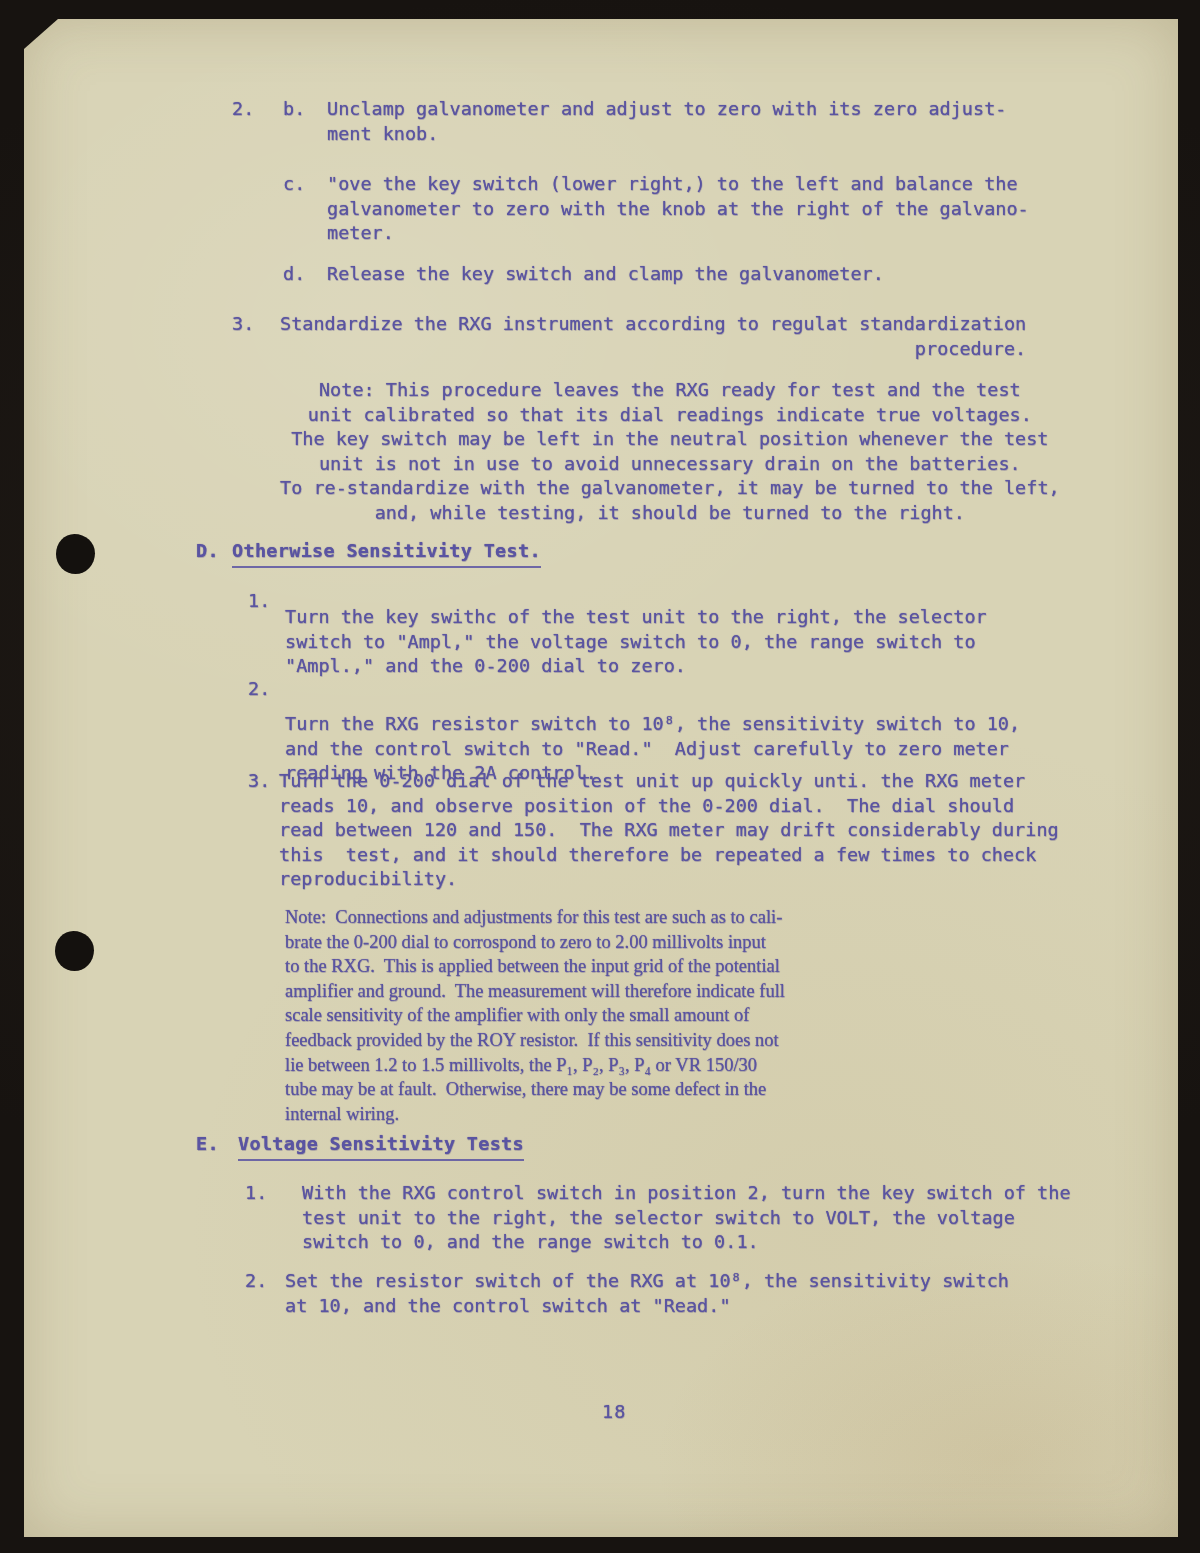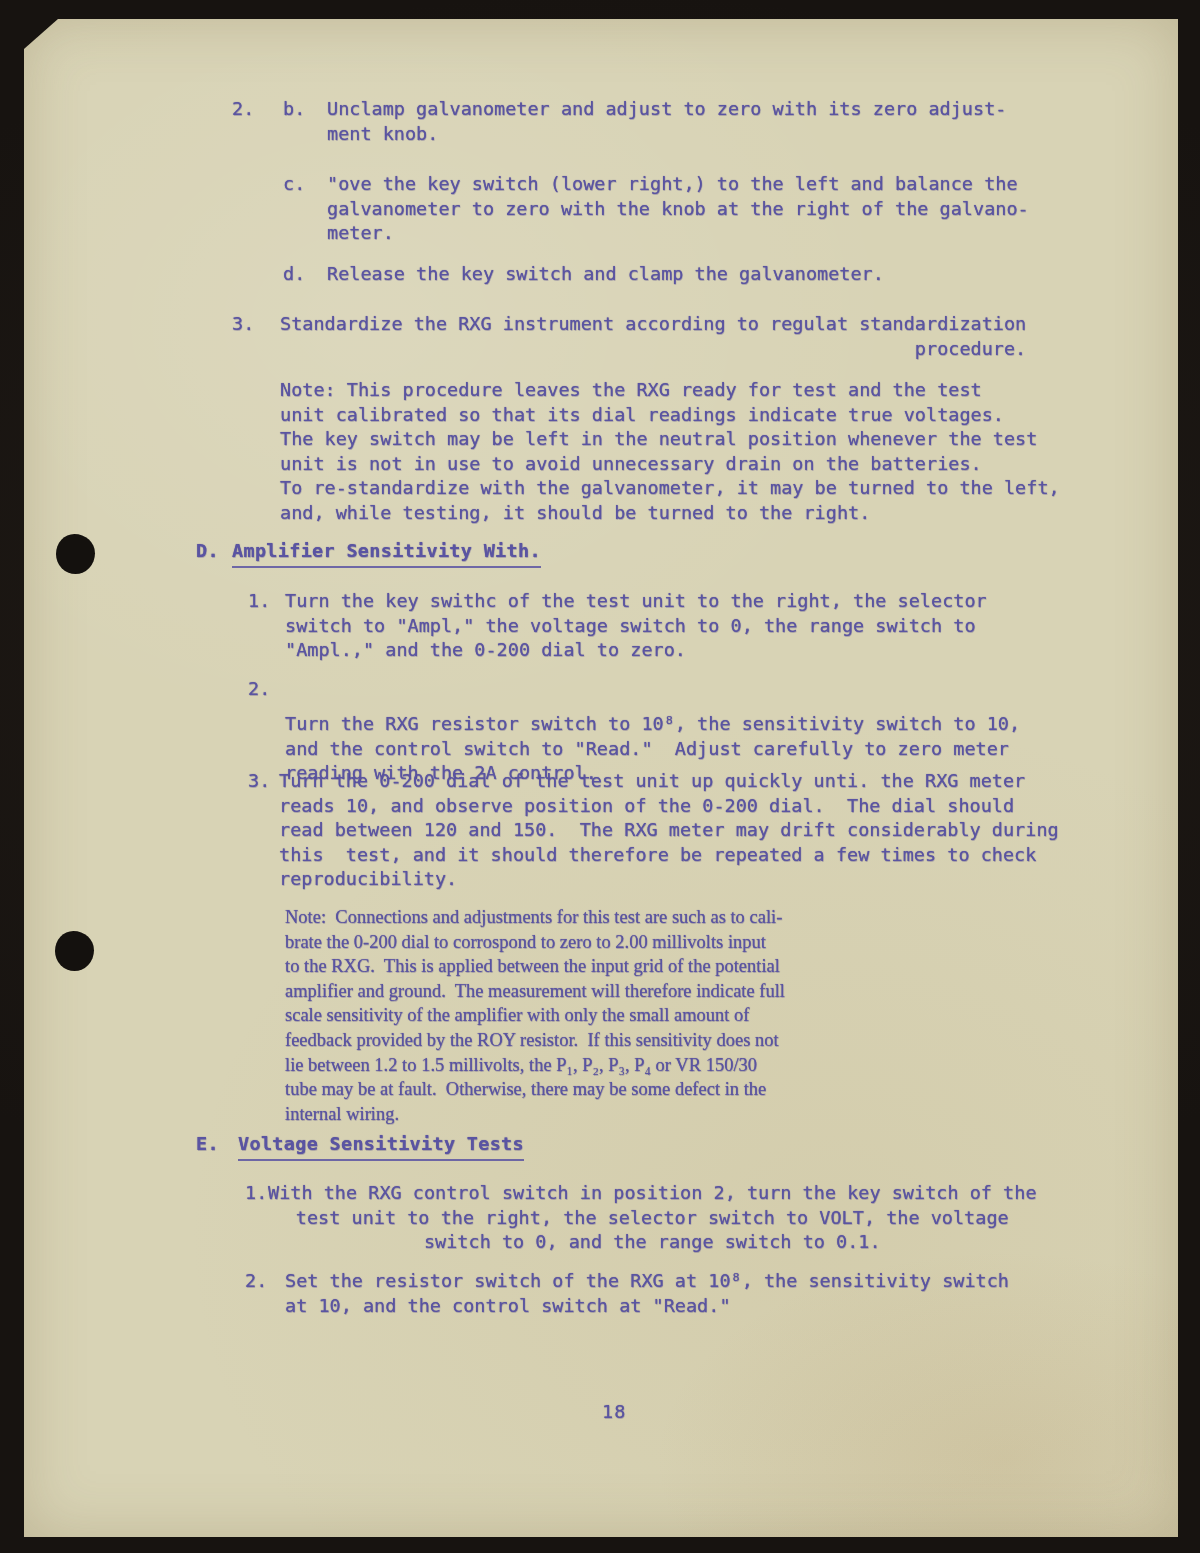--- a/index.html
+++ b/index.html
@@ -81,36 +81,36 @@
     <span class="t abs" style="left:303px;text-align:right;">Release the key switch and clamp the galvanometer.</span>
   </div>
 
   <div class="abs" style="top:293px; left:0; right:0;">
     <span class="t abs" style="left:208px;">3.</span>
     <span class="t abs" style="left:256px;text-align:right;">Standardize the RXG instrument according to regulat standardization
 procedure.</span>
   </div>
 
   <div class="abs" style="top:359px; left:0; right:0;">
-    <span class="t abs" style="left:256px;">Note: This procedure leaves the RXG ready for test and the test
+    <span class="t abs" style="left:256px;text-align:center;">Note: This procedure leaves the RXG ready for test and the test
 unit calibrated so that its dial readings indicate true voltages.
 The key switch may be left in the neutral position whenever the test
 unit is not in use to avoid unnecessary drain on the batteries.
 To re-standardize with the galvanometer, it may be turned to the left,
 and, while testing, it should be turned to the right.</span>
   </div>
 
   <div class="abs heading" style="top:520px; left:0; right:0;">
     <span class="t abs" style="left:172px;">D.</span>
-    <span class="t abs underline" style="left:208px;">Amplifier Sensitivity With.</span>
+    <span class="t abs underline" style="left:208px;">Otherwise Sensitivity Test.</span>
   </div>
 
   <div class="abs" style="top:570px; left:0; right:0;">
     <span class="t abs" style="left:224px;">1.</span>
-    <span class="t abs" style="left:261px;">Turn the key swithc of the test unit to the right, the selector
+    <span class="t abs" style="left:261px;margin-top:16px;">Turn the key swithc of the test unit to the right, the selector
 switch to "Ampl," the voltage switch to 0, the range switch to
 "Ampl.," and the 0-200 dial to zero.</span>
   </div>
 
   <div class="abs" style="top:658px; left:0; right:0;">
     <span class="t abs" style="left:224px;">2.</span>
     <span class="t abs" style="left:261px;margin-top:35px;">Turn the RXG resistor switch to 10⁸, the sensitivity switch to 10,
 and the control switch to "Read."  Adjust carefully to zero meter
 reading with the 2A control.</span>
   </div>
@@ -136,21 +136,21 @@
 internal wiring.</span>
   </div>
 
   <div class="abs heading" style="top:1113px; left:0; right:0;">
     <span class="t abs" style="left:172px;">E.</span>
     <span class="t abs underline" style="left:214px;">Voltage Sensitivity Tests</span>
   </div>
 
   <div class="abs" style="top:1162px; left:0; right:0;">
     <span class="t abs" style="left:221px;">1.</span>
-    <span class="t abs" style="left:244px;text-align:center;">With the RXG control switch in position 2, turn the key switch of the
+    <span class="t abs" style="left:278px;">With the RXG control switch in position 2, turn the key switch of the
 test unit to the right, the selector switch to VOLT, the voltage
 switch to 0, and the range switch to 0.1.</span>
   </div>
 
   <div class="abs" style="top:1250px; left:0; right:0;">
     <span class="t abs" style="left:221px;">2.</span>
     <span class="t abs" style="left:261px;">Set the resistor switch of the RXG at 10⁸, the sensitivity switch
 at 10, and the control switch at "Read."</span>
   </div>
 

